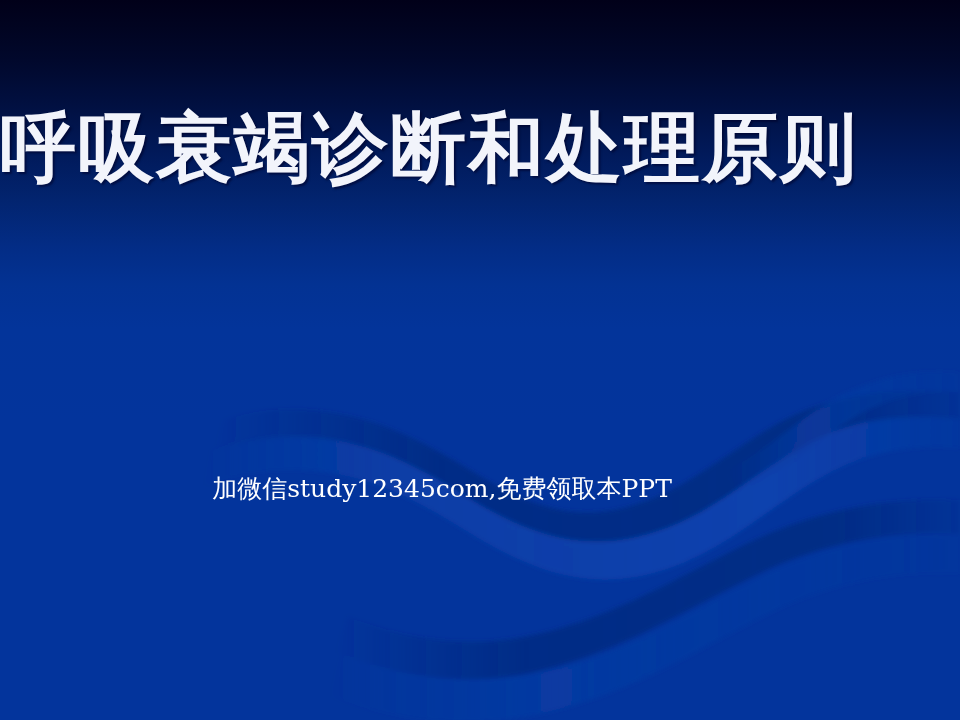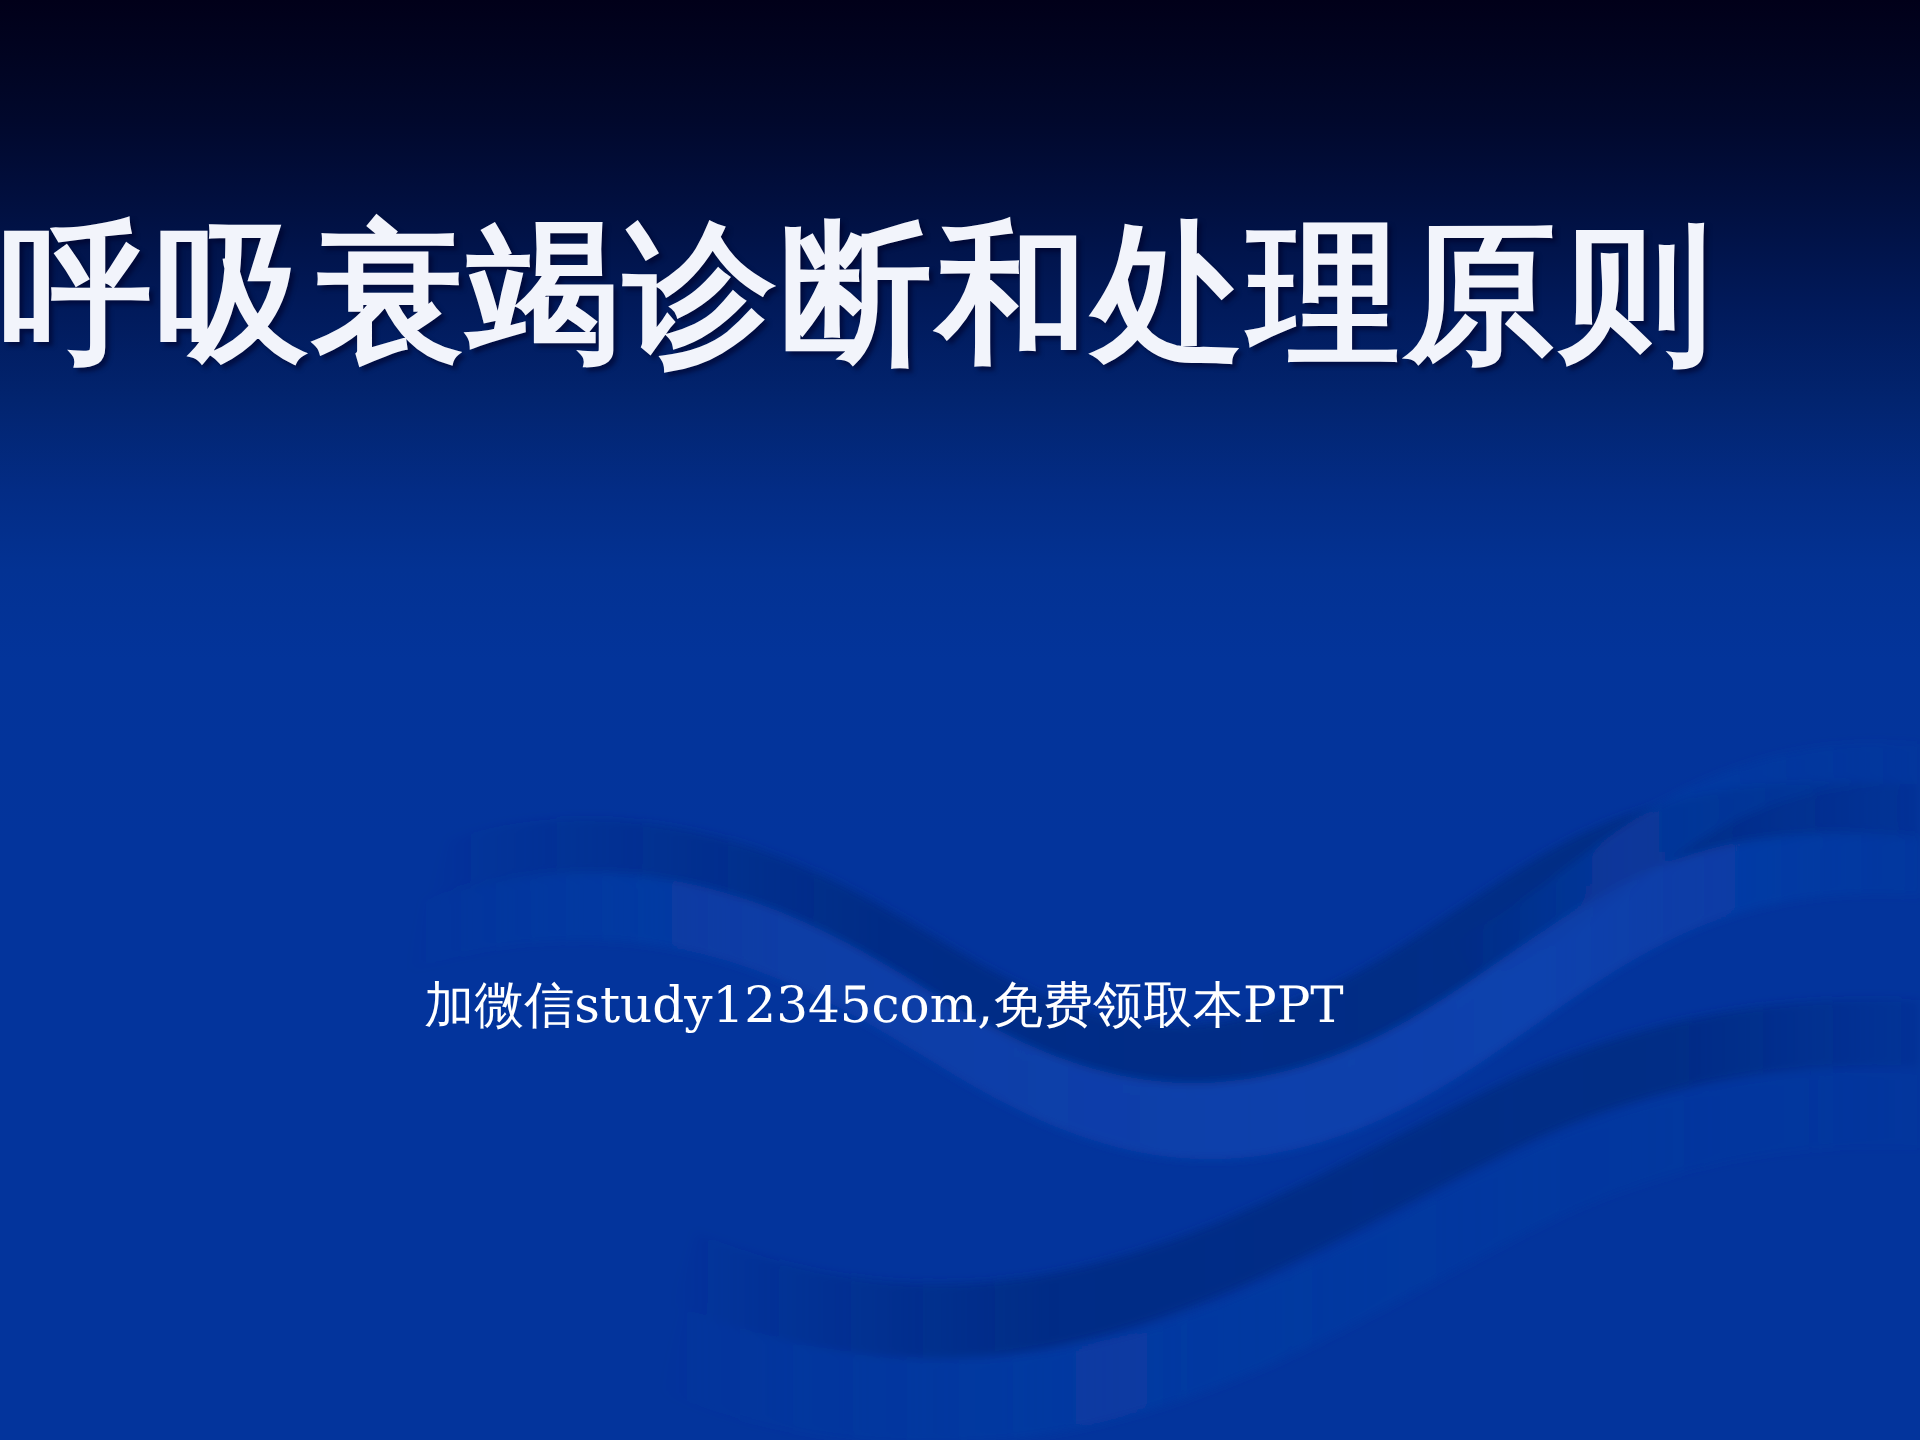--- a/index.html
+++ b/index.html
@@ -58,21 +58,21 @@
     font-weight: bold;
     letter-spacing: 2px;
     white-space: nowrap;
     text-shadow: 2px 2px 2px rgba(0, 0, 40, 0.55);
   }
 
   
   #subtitle-block {
     position: absolute;
     left: 0;
-    top: 488px;
+    top: 474px;
     width: 884px;
     text-align: center;
   }
   #slide-subtitle {
     display: inline-block;
     margin: 0;
     color: #ffffff;
     font-size: 25px;
     line-height: 30px;
     font-weight: normal;

